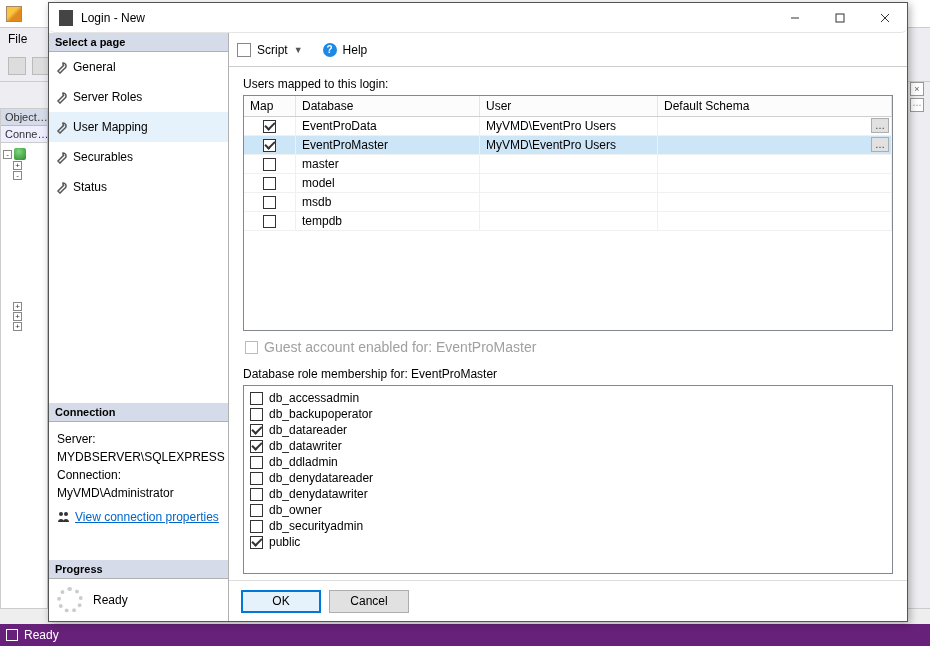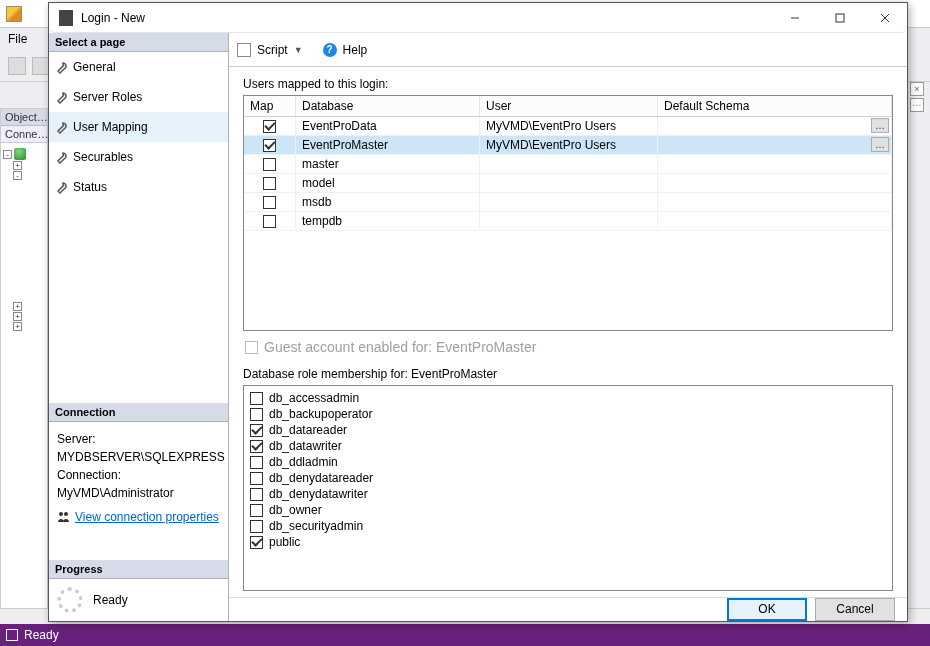--- a/index.html
+++ b/index.html
@@ -74,21 +74,21 @@
 .chk { width:13px; height:13px; border:1px solid #333; background:#fff; display:flex; align-items:center; justify-content:center; }
 .chk.on::after { content:""; width:8px; height:4px; border-left:2px solid #333; border-bottom:2px solid #333; transform:rotate(-45deg); margin-top:-2px;}
 .ellips { position:absolute; right:2px; top:1px; width:18px; height:15px; border:1px solid #adadad; background:#e1e1e1; font-size:10px; text-align:center; line-height:13px; color:#333;}
 
 .guest-row { display:flex; align-items:center; gap:6px; margin:8px 2px 12px 2px; color:#a0a0a0; font-size:14px;}
 .guest-row .chk { border-color:#bbb; }
 
 .rolebox { border:1px solid #828790; background:#fff; flex:1; padding:4px 6px; overflow:auto; }
 .roleitem { display:flex; align-items:center; gap:6px; font-size:12px; padding:1px 0; }
 
-.buttons { height:24px; border-top:1px solid #ddd; display:flex; align-items:center; justify-content:flex-end; padding:0 12px; gap:8px;}
+.buttons { height:41px; border-top:1px solid #ddd; display:flex; align-items:center; padding:0 12px; gap:8px;}
 .btn { width:80px; height:23px; font-size:12px; border:1px solid #adadad; background:#e1e1e1; text-align:center; line-height:21px; }
 .btn.primary { border:2px solid #0078d7; line-height:19px; background:#e5f1fb;}
 
 .wrench-svg { stroke:#555; stroke-width:1.5; fill:none; }
 </style>
 </head>
 <body>
 
 <div class="bg-app">
   <div class="bg-titlebar">

